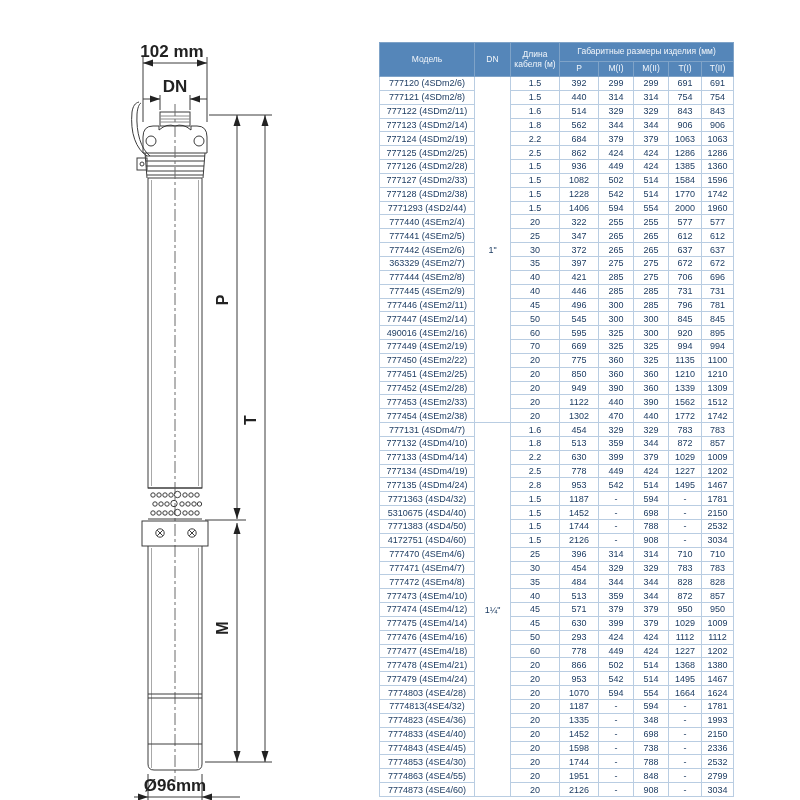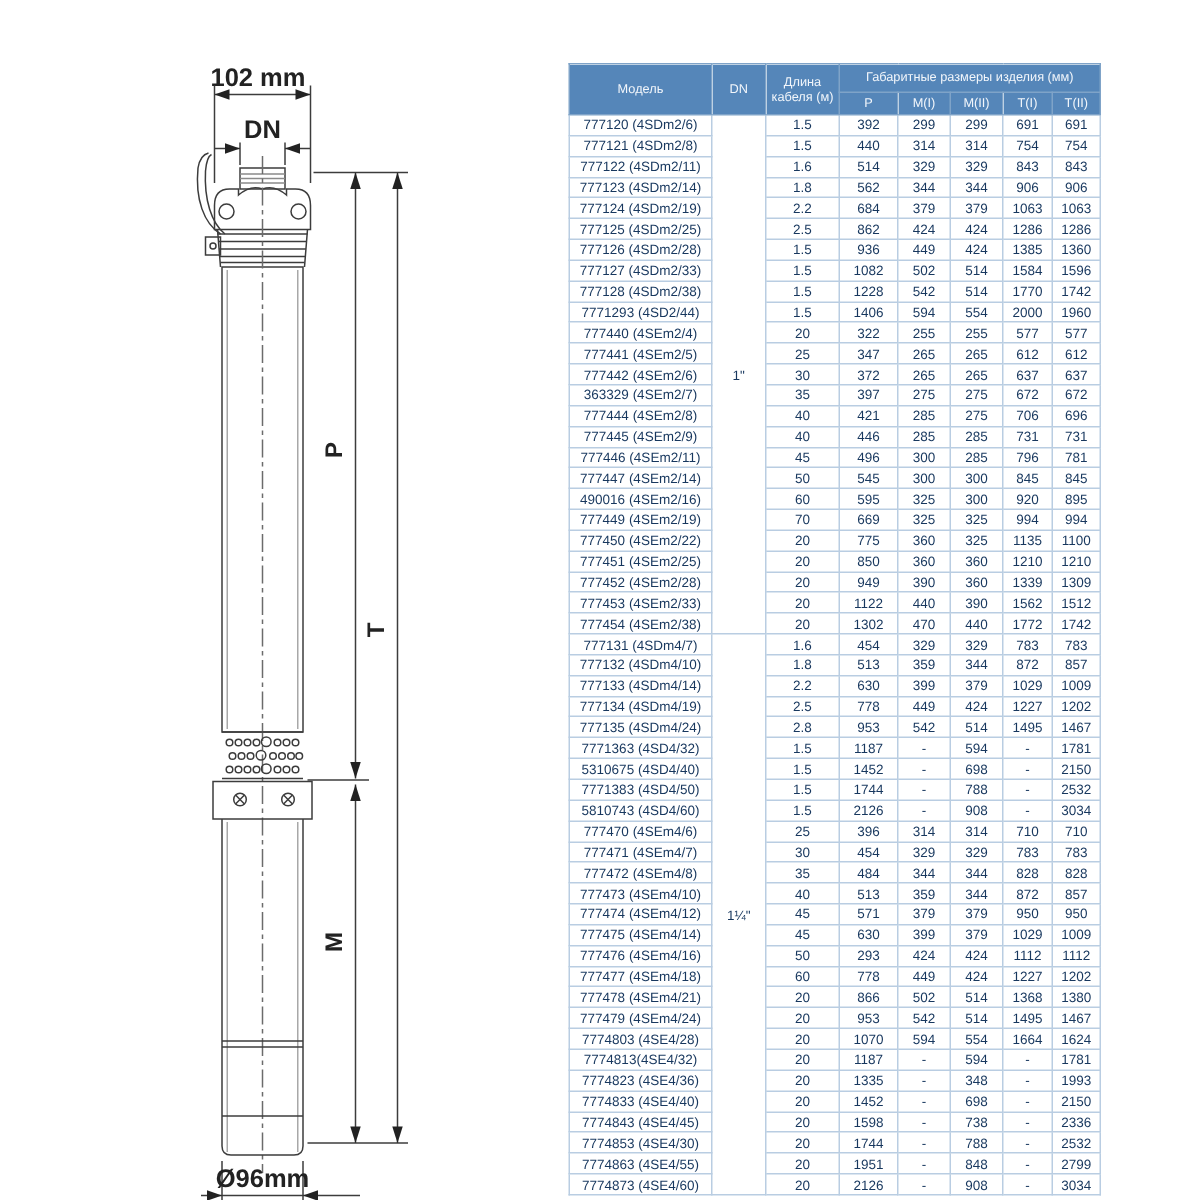--- a/index.html
+++ b/index.html
@@ -470,21 +470,21 @@
           <tr>
             <td>7771383 (4SD4/50)</td>
             <td>1.5</td>
             <td>1744</td>
             <td>-</td>
             <td>788</td>
             <td>-</td>
             <td>2532</td>
           </tr>
           <tr>
-            <td>5810743 (4SD4/60)</td>
+            <td>4172751 (4SD4/60)</td>
             <td>1.5</td>
             <td>2126</td>
             <td>-</td>
             <td>908</td>
             <td>-</td>
             <td>3034</td>
           </tr>
           <tr>
             <td>777470 (4SEm4/6)</td>
             <td>25</td>

